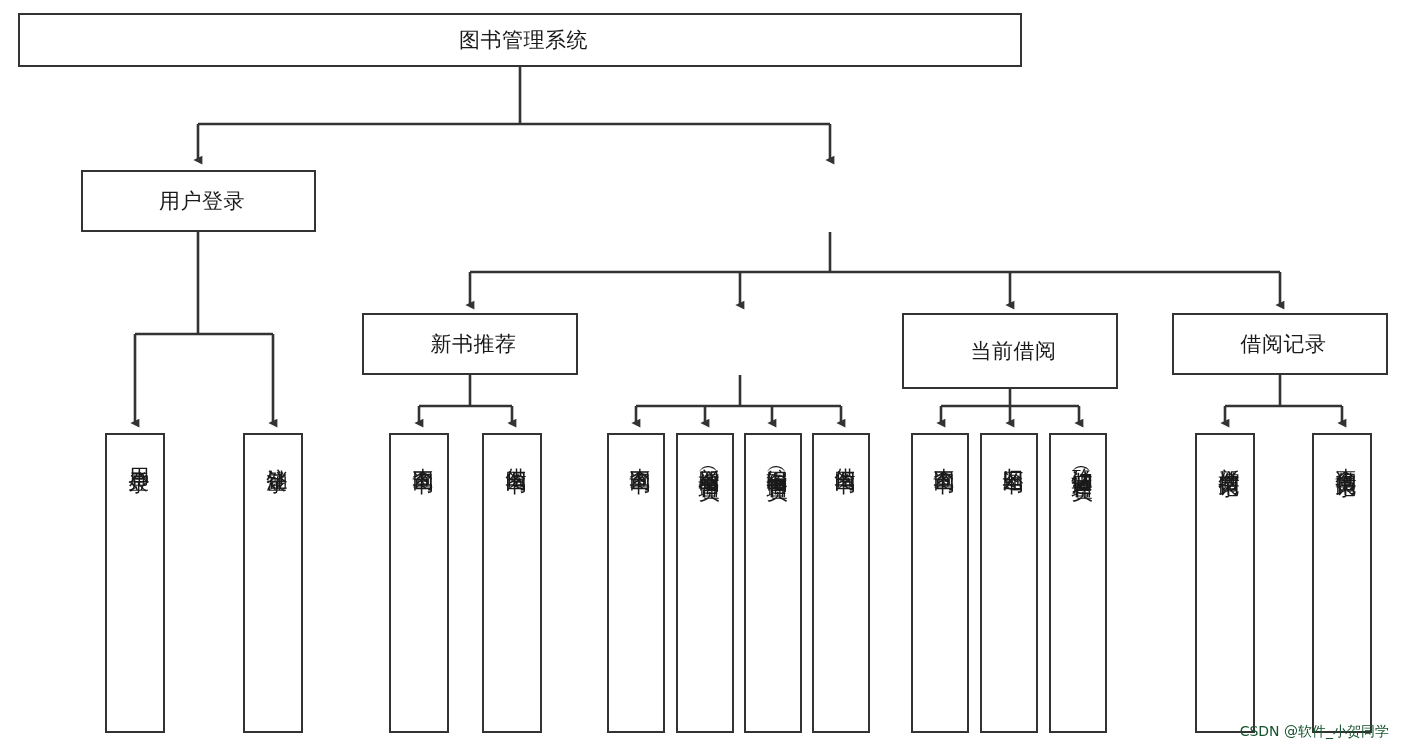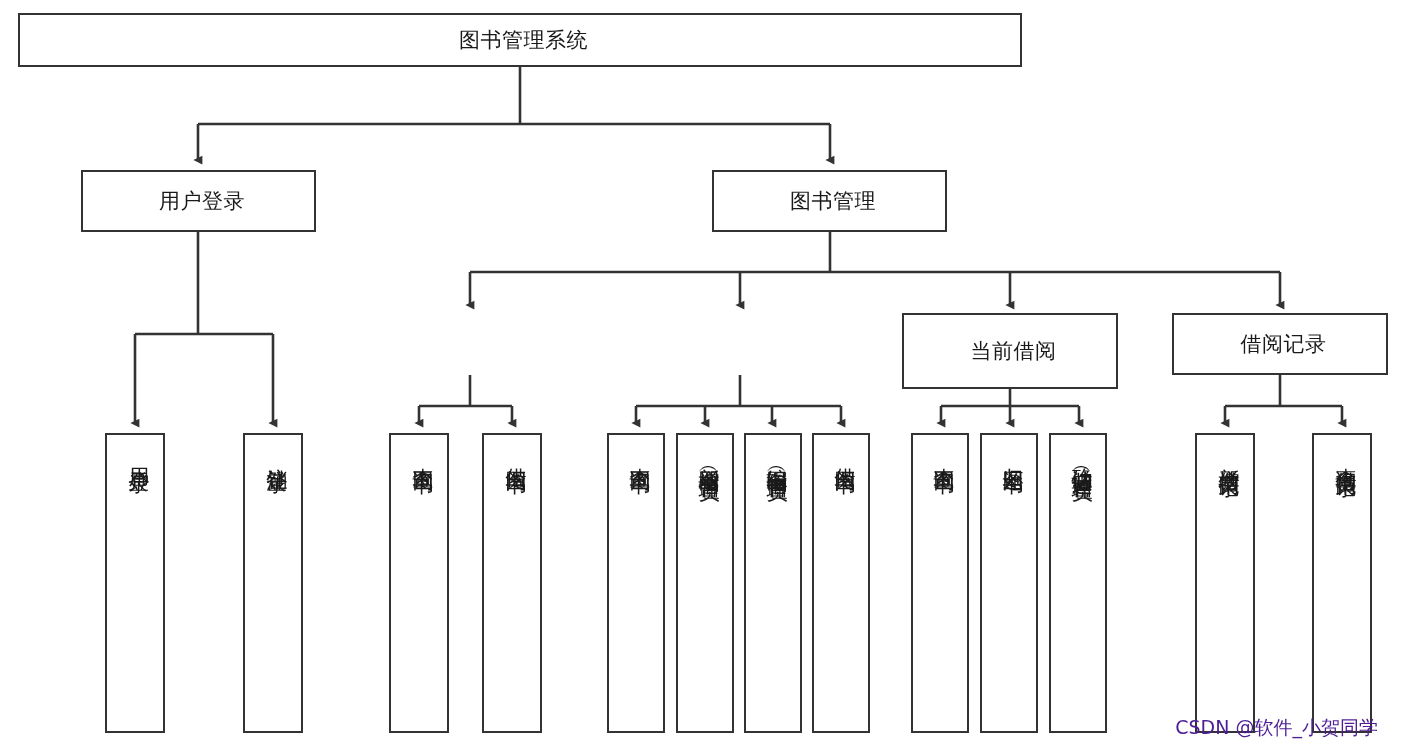--- a/index.html
+++ b/index.html
@@ -48,24 +48,24 @@
   }
   .node.vertical .label {
     writing-mode: vertical-rl;
     text-orientation: upright;
     white-space: nowrap;
     letter-spacing: 2px;
     font-size: 21px;
   }
   #watermark {
     position: absolute;
-    right: 27px;
+    right: 16px;
     bottom: 6px;
-    font-size: 19px;
-    color: #4c1d95;
+    font-size: 14px;
+    color: #14532d;
     white-space: nowrap;
     pointer-events: none;
   }
 </style>
 </head>
 <body>
 
 <div id="diagram-root">
 
   <svg id="edge-layer" viewBox="0 0 1405 747" xmlns="http://www.w3.org/2000/svg">
@@ -116,24 +116,24 @@
     <path d="M1342,406 L1342,423" stroke="#333333" stroke-width="2.6" fill="none" marker-end="url(#arrow)"></path>
   </svg>
 
   <div class="node" style="left:18px; top:13px; width:1004px; height:54px;">
     <span class="label">图书管理系统</span>
   </div>
 
   <div class="node" style="left:81px; top:170px; width:235px; height:62px;">
     <span class="label">用户登录</span>
   </div>
-  <div class="node" style="left:712px; top:170px; width:235px; height:62px;">
-    <span class="label">图书管理</span>
+
+  <div class="node" style="left:362px; top:313px; width:216px; height:62px;">
+    <span class="label">新书推荐</span>
   </div>
-
   <div class="node" style="left:902px; top:313px; width:216px; height:76px;">
     <span class="label">当前借阅</span>
   </div>
   <div class="node" style="left:1172px; top:313px; width:216px; height:62px;">
     <span class="label">借阅记录</span>
   </div>
 
   <div class="node vertical" style="left:105px; top:433px; width:60px; height:300px;">
     <span class="label">用户登录</span>
   </div>

